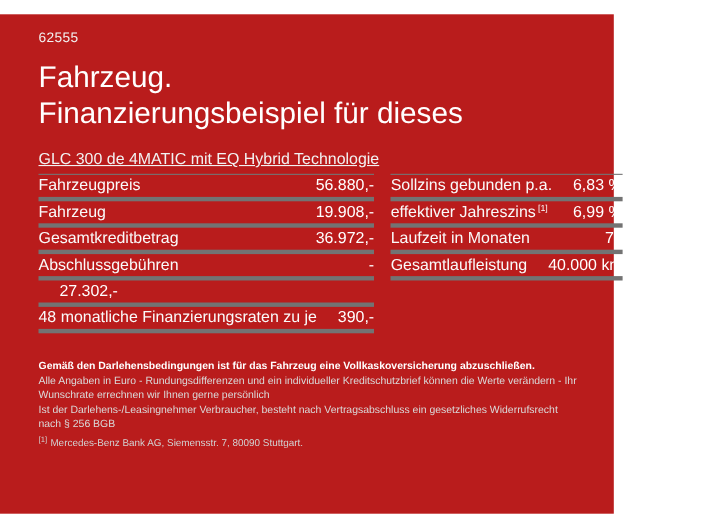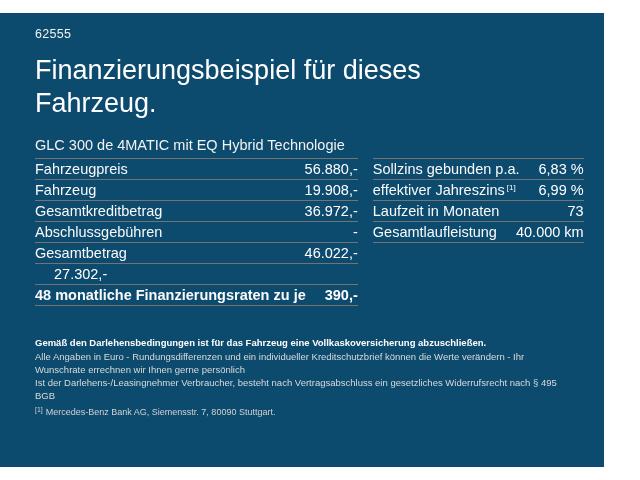--- a/index.html
+++ b/index.html
@@ -8,23 +8,23 @@
     width: 640px;
     height: 480px;
     background: #ffffff;
     font-family: "Liberation Sans", sans-serif;
     overflow: hidden;
   }
   .panel {
     position: absolute;
     top: 13px;
     left: 0;
-    width: 604px;
+    width: 558px;
     height: 454px;
-    background: #0c4a6e;
+    background: #b91c1c;
     color: #ffffff;
   }
   .content {
     padding: 14px 30px 0 35px;
   }
   .doc-number {
     font-size: 12.5px;
     letter-spacing: 0.3px;
     color: #f2f2f2;
   }
@@ -33,52 +33,53 @@
     font-size: 27px;
     line-height: 33px;
     font-weight: 400;
     color: #ffffff;
   }
   .vehicle {
     margin-top: 16px;
     font-size: 14.5px;
     line-height: 18px;
     color: #f2f2f2;
+    text-decoration: underline;
   }
   .columns {
     display: flex;
     margin-top: 4px;
   }
   .tbl {
     border-top: 1px solid #757575;
   }
   .tbl-left  { width: 350px; }
   .tbl-right { width: 212px; margin-left: 15px; }
   .row {
     display: flex;
     justify-content: space-between;
     align-items: center;
     height: 20px;
-    border-bottom: 1px solid #737373;
+    border-bottom: 4px solid #737373;
     font-size: 14.5px;
   }
   .row .lbl { color: #fafafa; white-space: nowrap; }
   .row .val { color: #ffffff; white-space: nowrap; margin-left: 19px; }
-  .row.bold .lbl, .row.bold .val { font-weight: 700; }
+  .row.bold .lbl, .row.bold .val { font-weight: 400; }
   .sup {
     font-size: 8px;
     position: relative;
     top: -5px;
     margin-left: 2px;
   }
   .footnotes {
     position: absolute;
     left: 35px;
     right: 28px;
-    bottom: 50px;
+    bottom: 60px;
   }
   .fn-bold {
     font-size: 9.5px;
     font-weight: 700;
     line-height: 13px;
     margin-bottom: 1px;
     color: #ffffff;
   }
   .fn {
     font-size: 9.5px;
@@ -99,22 +100,22 @@
 </style>
 </head>
 <body>
 
 <div class="panel">
   <div class="content">
 
     <div class="doc-number">62555</div>
 
     <div class="title">
+      <div>Fahrzeug.</div>
       <div>Finanzierungsbeispiel für dieses</div>
-      <div>Fahrzeug.</div>
     </div>
 
     <div class="vehicle">GLC 300 de 4MATIC mit EQ Hybrid Technologie</div>
 
     <div class="columns">
 
       <div class="tbl tbl-left">
         <div class="row">
           <span class="lbl">Fahrzeugpreis</span>
           <span class="val">56.880,-</span>
@@ -123,24 +124,20 @@
           <span class="lbl">Fahrzeug</span>
           <span class="val">19.908,-</span>
         </div>
         <div class="row">
           <span class="lbl">Gesamtkreditbetrag</span>
           <span class="val">36.972,-</span>
         </div>
         <div class="row">
           <span class="lbl">Abschlussgebühren</span>
           <span class="val">-</span>
-        </div>
-        <div class="row">
-          <span class="lbl">Gesamtbetrag</span>
-          <span class="val">46.022,-</span>
         </div>
         <div class="row">
           <span class="val">27.302,-</span>
         </div>
         <div class="row bold">
           <span class="lbl">48 monatliche Finanzierungsraten zu je</span>
           <span class="val">390,-</span>
         </div>
       </div>
 
@@ -161,20 +158,20 @@
           <span class="lbl">Gesamtlaufleistung</span>
           <span class="val">40.000 km</span>
         </div>
       </div>
 
     </div>
 
     <div class="footnotes">
       <div class="fn-bold">Gemäß den Darlehensbedingungen ist für das Fahrzeug eine Vollkaskoversicherung abzuschließen.</div>
       <div class="fn">Alle Angaben in Euro - Rundungsdifferenzen und ein individueller Kreditschutzbrief können die Werte verändern - Ihr Wunschrate errechnen wir Ihnen gerne persönlich</div>
-      <div class="fn">Ist der Darlehens-/Leasingnehmer Verbraucher, besteht nach Vertragsabschluss ein gesetzliches Widerrufsrecht nach § 495 BGB</div>
+      <div class="fn">Ist der Darlehens-/Leasingnehmer Verbraucher, besteht nach Vertragsabschluss ein gesetzliches Widerrufsrecht nach § 256 BGB</div>
       <div class="fn-bank">
         <span class="fn-sup">[1]</span><span>Mercedes-Benz Bank AG, Siemensstr. 7, 80090 Stuttgart.</span>
       </div>
     </div>
 
   </div>
 </div>
 
 </body></html>

